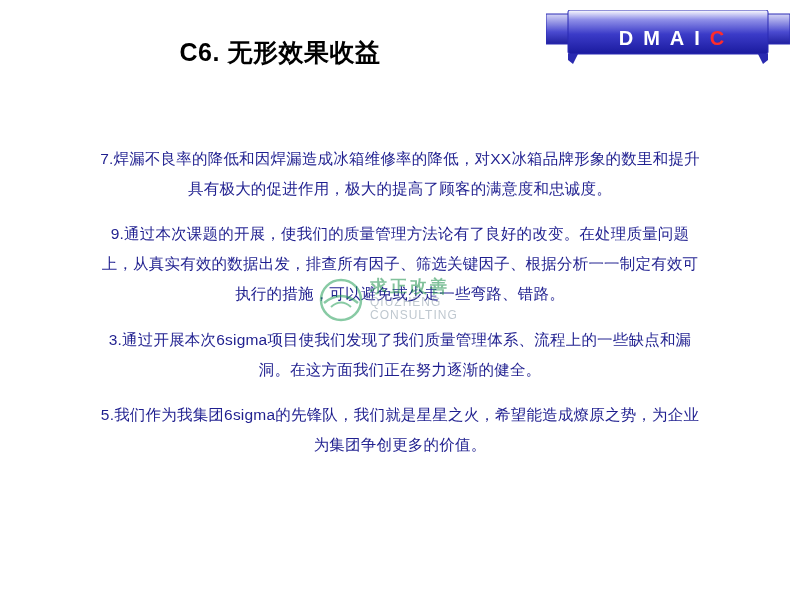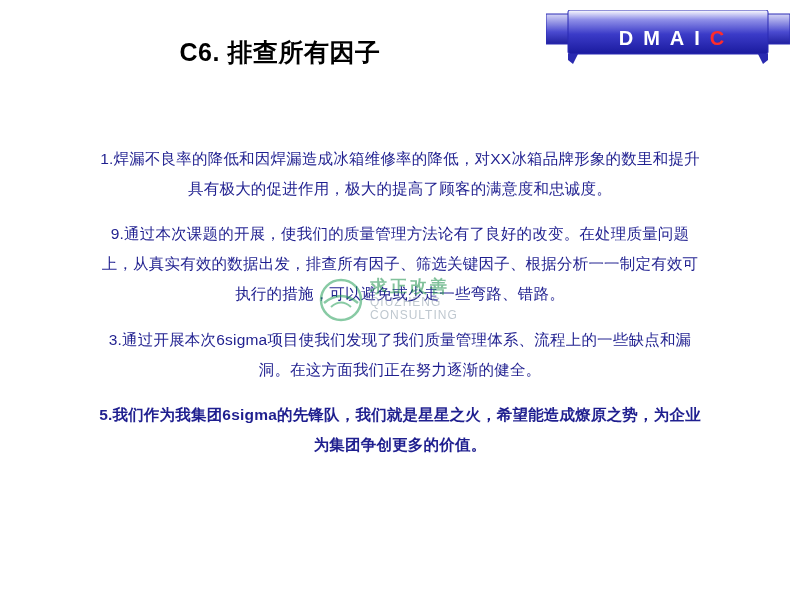--- a/index.html
+++ b/index.html
@@ -74,21 +74,21 @@
     width: 608px;
   }
   .para {
     color: #1f1f8f;
     font-size: 15.5px;
     line-height: 30px;
     text-align: center;
     margin-bottom: 14px;
     letter-spacing: 0.2px;
   }
-  .para:last-child { margin-bottom: 16px; font-weight: bold; }
+  .para:last-child { margin-bottom: 16px; }
 
   
   .watermark {
     position: absolute;
     top: 275px;
     left: 318px;
     width: 200px;
     height: 50px;
     display: flex;
     align-items: center;
@@ -118,21 +118,21 @@
     font-size: 12px;
     color: #8a9aa8;
     letter-spacing: 1px;
   }
 </style>
 </head>
 <body>
 
 <div class="slide">
 
-  <div class="title">C6. 排查所有因子</div>
+  <div class="title">C6. 无形效果收益</div>
 
   <div class="banner">
     <svg width="244" height="56" viewBox="0 0 244 56">
       <defs>
         <linearGradient id="bgrad" x1="0" y1="0" x2="0" y2="1">
           <stop offset="0%" stop-color="#ffffff"></stop>
           <stop offset="22%" stop-color="#8f8fe8"></stop>
           <stop offset="55%" stop-color="#3b3bc8"></stop>
           <stop offset="100%" stop-color="#1a1a9e"></stop>
         </linearGradient>
@@ -151,21 +151,21 @@
     <div class="banner-text">
       <span class="letter">D</span>
       <span class="letter">M</span>
       <span class="letter">A</span>
       <span class="letter">I</span>
       <span class="letter accent">C</span>
     </div>
   </div>
 
   <div class="content">
-    <p class="para">1.焊漏不良率的降低和因焊漏造成冰箱维修率的降低，对XX冰箱品牌形象的数里和提升具有极大的促进作用，极大的提高了顾客的满意度和忠诚度。</p>
+    <p class="para">7.焊漏不良率的降低和因焊漏造成冰箱维修率的降低，对XX冰箱品牌形象的数里和提升具有极大的促进作用，极大的提高了顾客的满意度和忠诚度。</p>
     <p class="para">9.通过本次课题的开展，使我们的质量管理方法论有了良好的改变。在处理质量问题上，从真实有效的数据出发，排查所有因子、筛选关键因子、根据分析一一制定有效可执行的措施，可以避免或少走一些弯路、错路。</p>
     <p class="para">3.通过开展本次6sigma项目使我们发现了我们质量管理体系、流程上的一些缺点和漏洞。在这方面我们正在努力逐渐的健全。</p>
     <p class="para">5.我们作为我集团6sigma的先锋队，我们就是星星之火，希望能造成燎原之势，为企业为集团争创更多的价值。</p>
   </div>
 
   <div class="watermark">
     <div class="wm-logo">
       <svg width="46" height="46" viewBox="0 0 46 46">
         <circle cx="23" cy="23" r="20" fill="none" stroke="#27a05a" stroke-width="2.5"></circle>
         <path d="M6 26 Q23 12 40 26" fill="none" stroke="#27a05a" stroke-width="2.5"></path>

